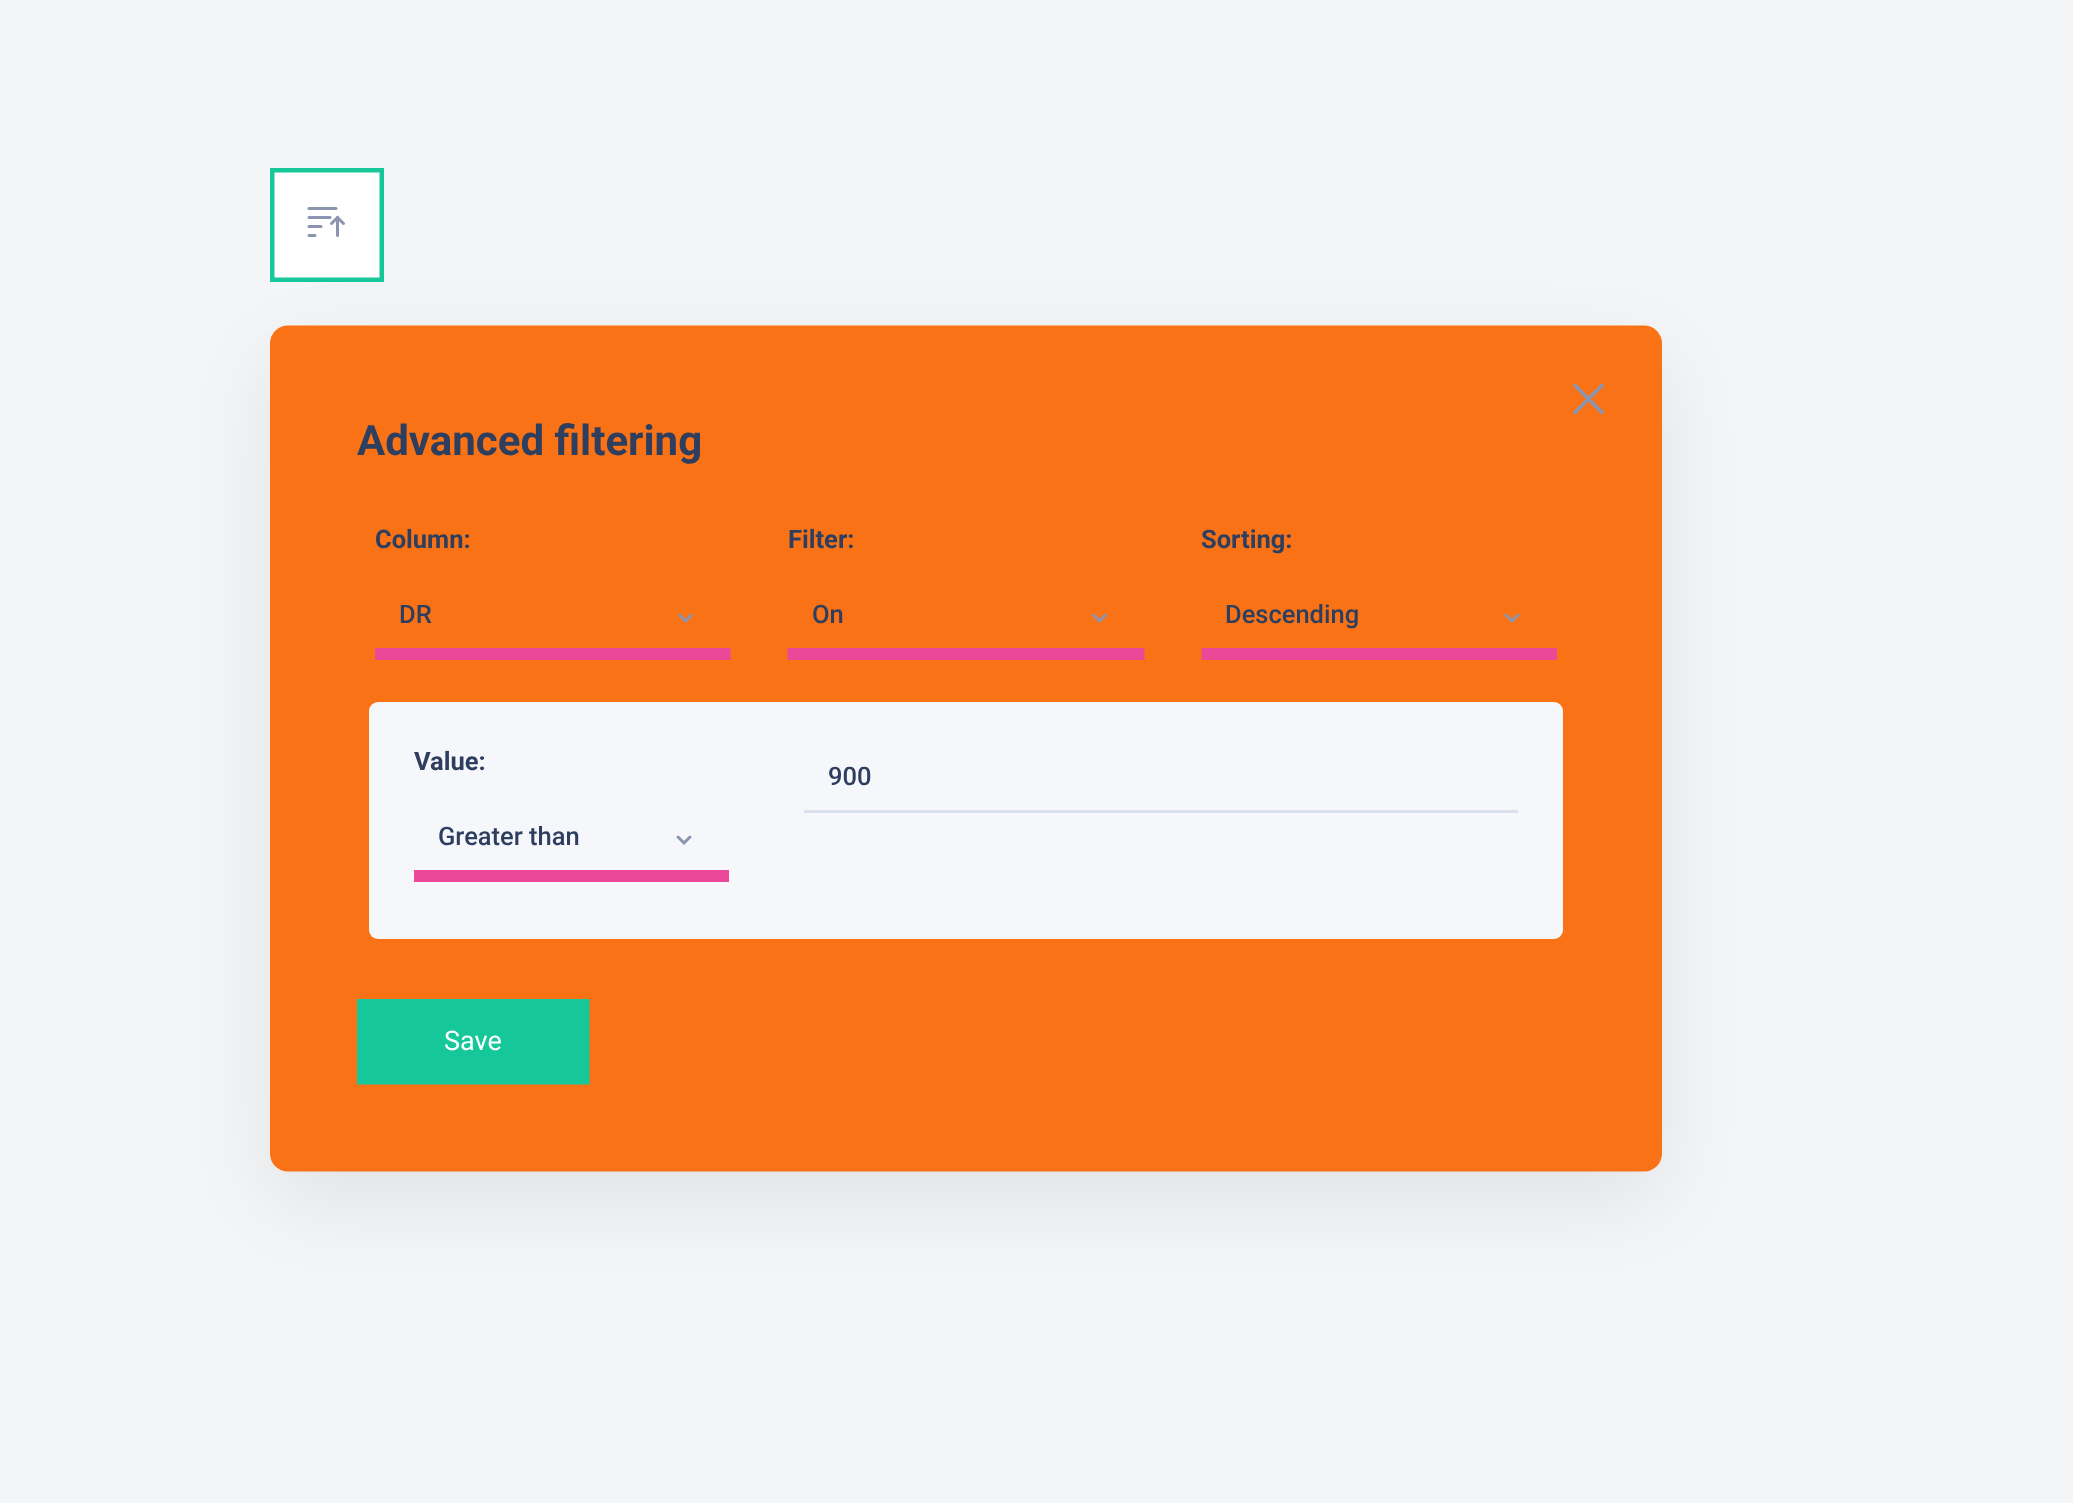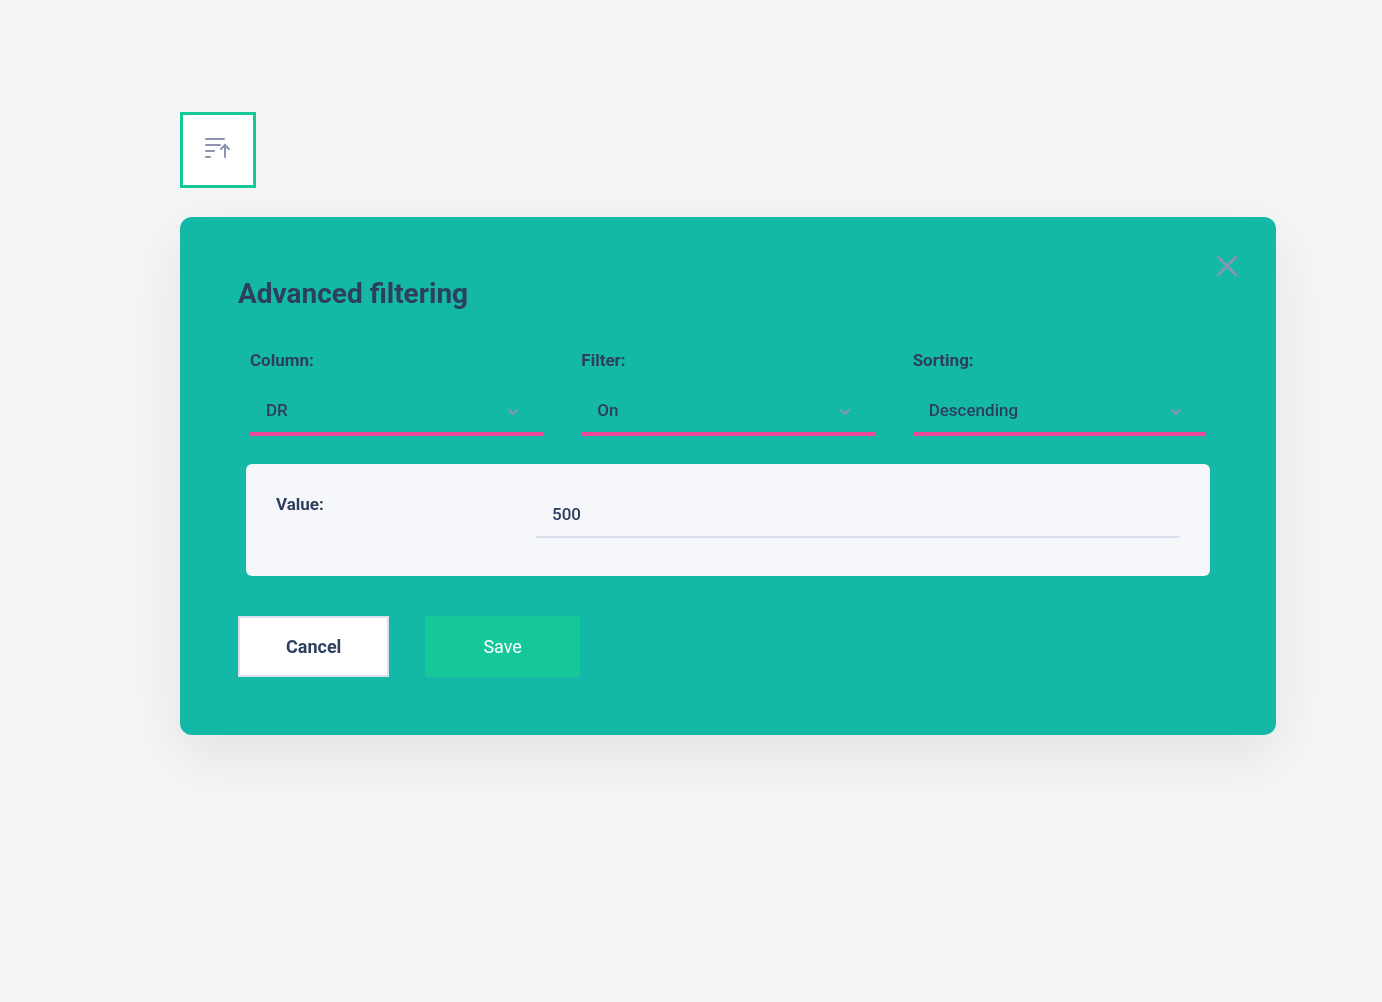--- a/index.html
+++ b/index.html
@@ -31,22 +31,22 @@
     }
     
     .sort-icon {
       color: #8b95b0;
     }
     
     .modal {
       position: absolute;
       left: 180px;
       top: 217px;
-      width: 1096px;
-      background: #14b8a6;
+      width: 928px;
+      background: #f97316;
       border-radius: 12px;
       box-shadow: 0 20px 60px rgba(0, 0, 0, 0.08);
       padding: 60px 58px 58px 58px;
     }
     
     .close-button {
       position: absolute;
       right: 30px;
       top: 30px;
       background: none;
@@ -93,21 +93,21 @@
     
     .field-label {
       color: #2d3e5f;
       font-size: 17px;
       font-weight: 700;
       margin-bottom: 20px;
     }
     
     .select-field {
       position: relative;
-      border-bottom: 4px solid #ec4899;
+      border-bottom: 8px solid #ec4899;
       padding: 10px 24px 12px 16px;
       display: flex;
       align-items: center;
       justify-content: space-between;
       cursor: pointer;
     }
     
     .select-value {
       color: #2d3e5f;
       font-size: 17px;
@@ -221,29 +221,36 @@
       </div>
     </div>
 
   </div>
 
   <div class="nested-panel">
     <div class="row-2">
 
       <div class="field-group">
         <label class="field-label">Value:</label>
+        <div class="select-field">
+          <span class="select-value">Greater than</span>
+          <span class="chevron">
+            <svg width="12" height="8" viewBox="0 0 12 8" fill="none" stroke="currentColor" stroke-width="2" stroke-linecap="round">
+              <polyline points="2,2 6,6 10,2"></polyline>
+            </svg>
+          </span>
+        </div>
       </div>
 
       <div class="field-group">
         <div class="text-field">
-          <span class="text-value">500</span>
+          <span class="text-value">900</span>
         </div>
       </div>
 
     </div>
   </div>
 
   <div class="button-row">
-    <button class="cancel-button">Cancel</button>
     <button class="save-button">Save</button>
   </div>
 
 </div>
 
 </body></html>

